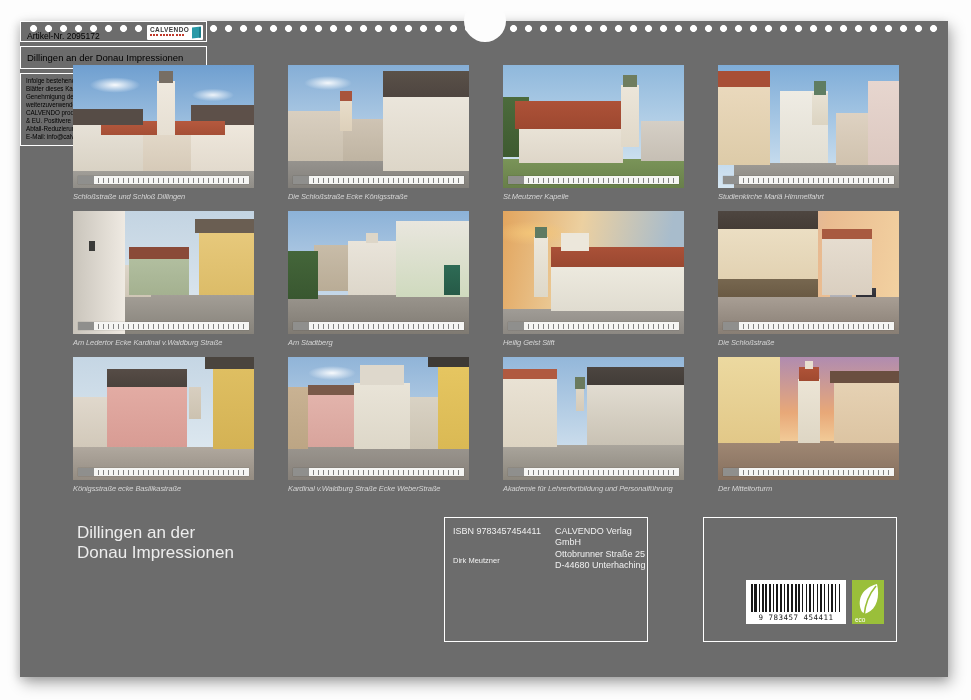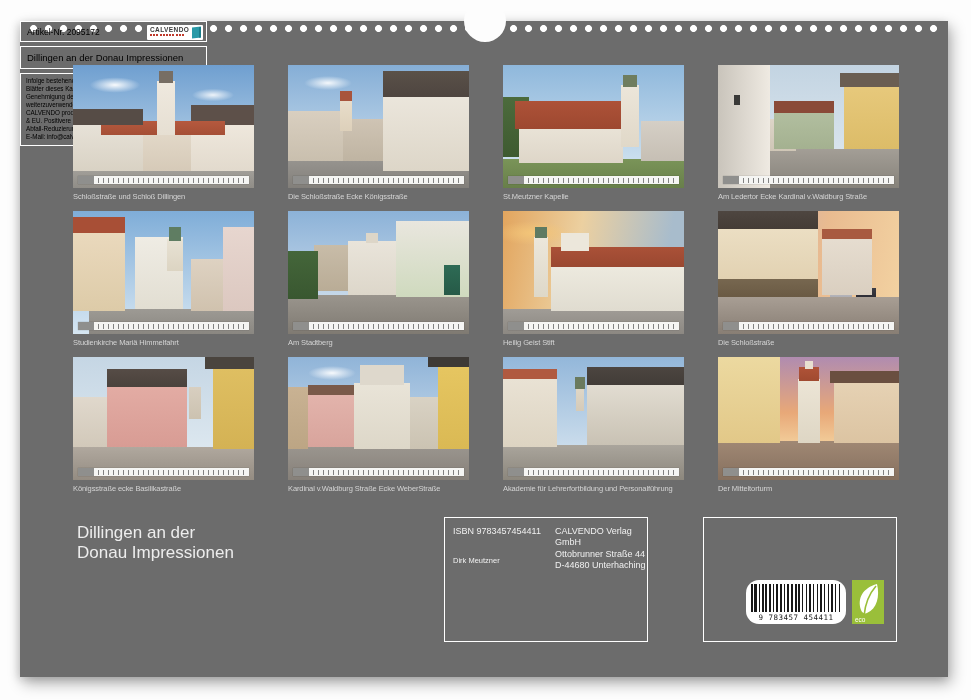--- a/index.html
+++ b/index.html
@@ -8,21 +8,21 @@
   .page{position:absolute;left:20px;top:21px;width:928px;height:656px;background:#6c6c6c;
         box-shadow:3px 6px 14px rgba(0,0,0,.33), -2px 2px 8px rgba(0,0,0,.12);}
   
   .holes{position:absolute;left:6px;right:6px;top:3px;height:9px;
          background-image:radial-gradient(circle at 7.5px 4.5px,#fff 3.1px,rgba(255,255,255,0) 3.8px);
          background-size:15px 9px;background-repeat:repeat-x;}
   .notch{position:absolute;left:444px;top:-21px;width:42px;height:42px;border-radius:50%;background:#fdfdfd;}
 
   
   .grid{position:absolute;left:53px;top:44px;display:grid;
-        grid-template-columns:repeat(4,181px);column-gap:34px;row-gap:8px;}
+        grid-template-columns:repeat(4,181px);column-gap:34px;row-gap:8px;font-style:italic;}
   figure{margin:0;}
   .photo{position:relative;width:181px;height:123px;background-repeat:no-repeat;overflow:hidden;}
   .caption{margin-top:4px;height:11px;font-size:7.5px;letter-spacing:-.1px;color:#d4d4d4;white-space:nowrap;}
   .calstrip{position:absolute;left:5px;right:5px;bottom:4px;height:8px;background:#f5f5f3;
             box-shadow:0 0 1px rgba(0,0,0,.35);}
   .calstrip::before{content:"";position:absolute;left:0;top:0;bottom:0;width:16px;background:#8f8f8d;}
   .calstrip::after{content:"";position:absolute;left:20px;right:2px;top:1.5px;bottom:1.5px;
             background:repeating-linear-gradient(90deg,rgba(110,110,110,.85) 0 1px,rgba(0,0,0,0) 1px 5px);}
 
   
@@ -147,38 +147,38 @@
       linear-gradient(#6a4f40,#6a4f40) 112px 14px/69px 12px no-repeat,
       linear-gradient(#e6d2b4,#dcc4a2) 116px 24px/65px 62px no-repeat,
       linear-gradient(#a08874,#86705e) 0 84px/181px 39px no-repeat,
       linear-gradient(#b08cb0 0%,#e8a878 45%,#f4d4a0 75%,#f8e0b8);}
 
   
   .backtitle{position:absolute;left:57px;top:492px;font-size:17px;line-height:1.2;color:#ededed;margin-top:10px;}
   .ibox{position:absolute;border:1.5px solid #fff;color:#f0f0f0;}
   .box1{left:234px;top:496px;width:187px;height:125px;border:none;padding:0;}
   .box1 .rowA{position:relative;height:21px;border:1.5px solid #fff;margin-bottom:4px;
-              display:flex;align-items:center;padding:0 6px;font-size:8.5px;}
+              display:flex;align-items:flex-end;padding:0 6px;font-size:8.5px;}
   .box1 .rowB{height:23px;border:1.5px solid #fff;margin-bottom:4px;
               display:flex;align-items:center;padding:0 6px;font-size:9.5px;}
   .box1 .rowC{height:73px;border:1.5px solid #fff;padding:3px 5px;font-size:6.3px;line-height:1.27;
               white-space:pre-line;letter-spacing:-.05px;}
   .logo{position:absolute;right:3px;top:2.5px;width:56px;height:15px;background:#fff;border-radius:1px;
         padding:1.5px 3px;}
   .logo-text{display:block;font-size:6.5px;font-weight:bold;color:#3a3a3a;letter-spacing:.4px;line-height:7px;}
   .logo-sub{display:block;width:34px;height:2px;margin-top:.5px;
         background:repeating-linear-gradient(90deg,#c0392b 0 2px,rgba(0,0,0,0) 2px 3.2px);}
   .logo-icon{position:absolute;right:2px;top:2px;width:9px;height:11px;background:#2a9aa8;
         transform:skewY(-6deg);box-shadow:inset -2px 0 0 #1b7d8a;}
   .box2{left:424px;top:496px;width:204px;height:125px;font-size:9px;}
   .box2 .isbn{position:absolute;left:8px;top:8px;}
   .box2 .pub{position:absolute;left:110px;top:8px;line-height:1.25;}
   .box2 .author{position:absolute;left:8px;top:38px;font-size:7.5px;}
   .box3{left:683px;top:496px;width:194px;height:125px;}
-  .barcode{position:absolute;left:42px;top:62px;width:100px;height:44px;background:#fff;padding:4px 5px 0;border-radius:13px;}
+  .barcode{position:absolute;left:42px;top:62px;width:100px;height:44px;background:#fff;padding:4px 5px 0;}
   .bars{height:28px;background:
         repeating-linear-gradient(90deg,#181818 0 1.5px,#fff 1.5px 3px,#181818 3px 5.5px,#fff 5.5px 7.5px,#181818 7.5px 8.5px,#fff 8.5px 11px);}
   .digits{margin-top:1px;font-size:7.5px;color:#1a1a1a;text-align:center;letter-spacing:.5px;
         font-family:"DejaVu Sans Mono",monospace;}
   .eco{position:absolute;left:148px;top:62px;width:32px;height:44px;background:#9abf3a;overflow:hidden;}
   .eco svg{position:absolute;left:4px;top:3px;}
   .eco-text{position:absolute;left:3px;bottom:1px;font-size:6.5px;color:#fff;}
 </style>
 </head>
 <body>
@@ -201,30 +201,30 @@
           </div>
         <figcaption class="caption">Die Schloßstraße Ecke Königsstraße</figcaption>
       </figure>
       <figure>
         <div class="photo p3">
             <div class="calstrip"></div>
           </div>
         <figcaption class="caption">St.Meutzner Kapelle</figcaption>
       </figure>
       <figure>
+        <div class="photo p4">
+            <div class="calstrip"></div>
+          </div>
+        <figcaption class="caption">Studienkirche Mariä Himmelfahrt</figcaption>
+      </figure>
+      <figure>
         <div class="photo p5">
             <div class="calstrip"></div>
           </div>
         <figcaption class="caption">Am Ledertor Ecke Kardinal v.Waldburg Straße</figcaption>
-      </figure>
-      <figure>
-        <div class="photo p4">
-            <div class="calstrip"></div>
-          </div>
-        <figcaption class="caption">Studienkirche Mariä Himmelfahrt</figcaption>
       </figure>
       <figure>
         <div class="photo p6">
             <div class="calstrip"></div>
           </div>
         <figcaption class="caption">Am Stadtberg</figcaption>
       </figure>
       <figure>
         <div class="photo p7">
             <div class="calstrip"></div>
@@ -285,21 +285,21 @@
 CALVENDO produziert bedarfsgerecht und klimabewusst in DE
 &amp; EU. Positivere CO2-Bilanz dank kurzer Transportwege.
 Abfall-Reduzierung dank Einzelstückfertigung.
 E-Mail: info@calvendo.com • www.calvendo.com</div>
     </div>
 
     <div class="ibox box2">
       <div class="isbn">ISBN 9783457454411</div>
       <div class="pub">
         <div>CALVENDO Verlag GmbH</div>
-        <div>Ottobrunner Straße 44</div>
+        <div>Ottobrunner Straße 25</div>
         <div>D-44680 Unterhaching</div>
       </div>
       <div class="author">Dirk Meutzner</div>
     </div>
 
     <div class="ibox box3">
       <div class="barcode">
         <div class="bars"></div>
         <div class="digits">9 783457 454411</div>
       </div>

